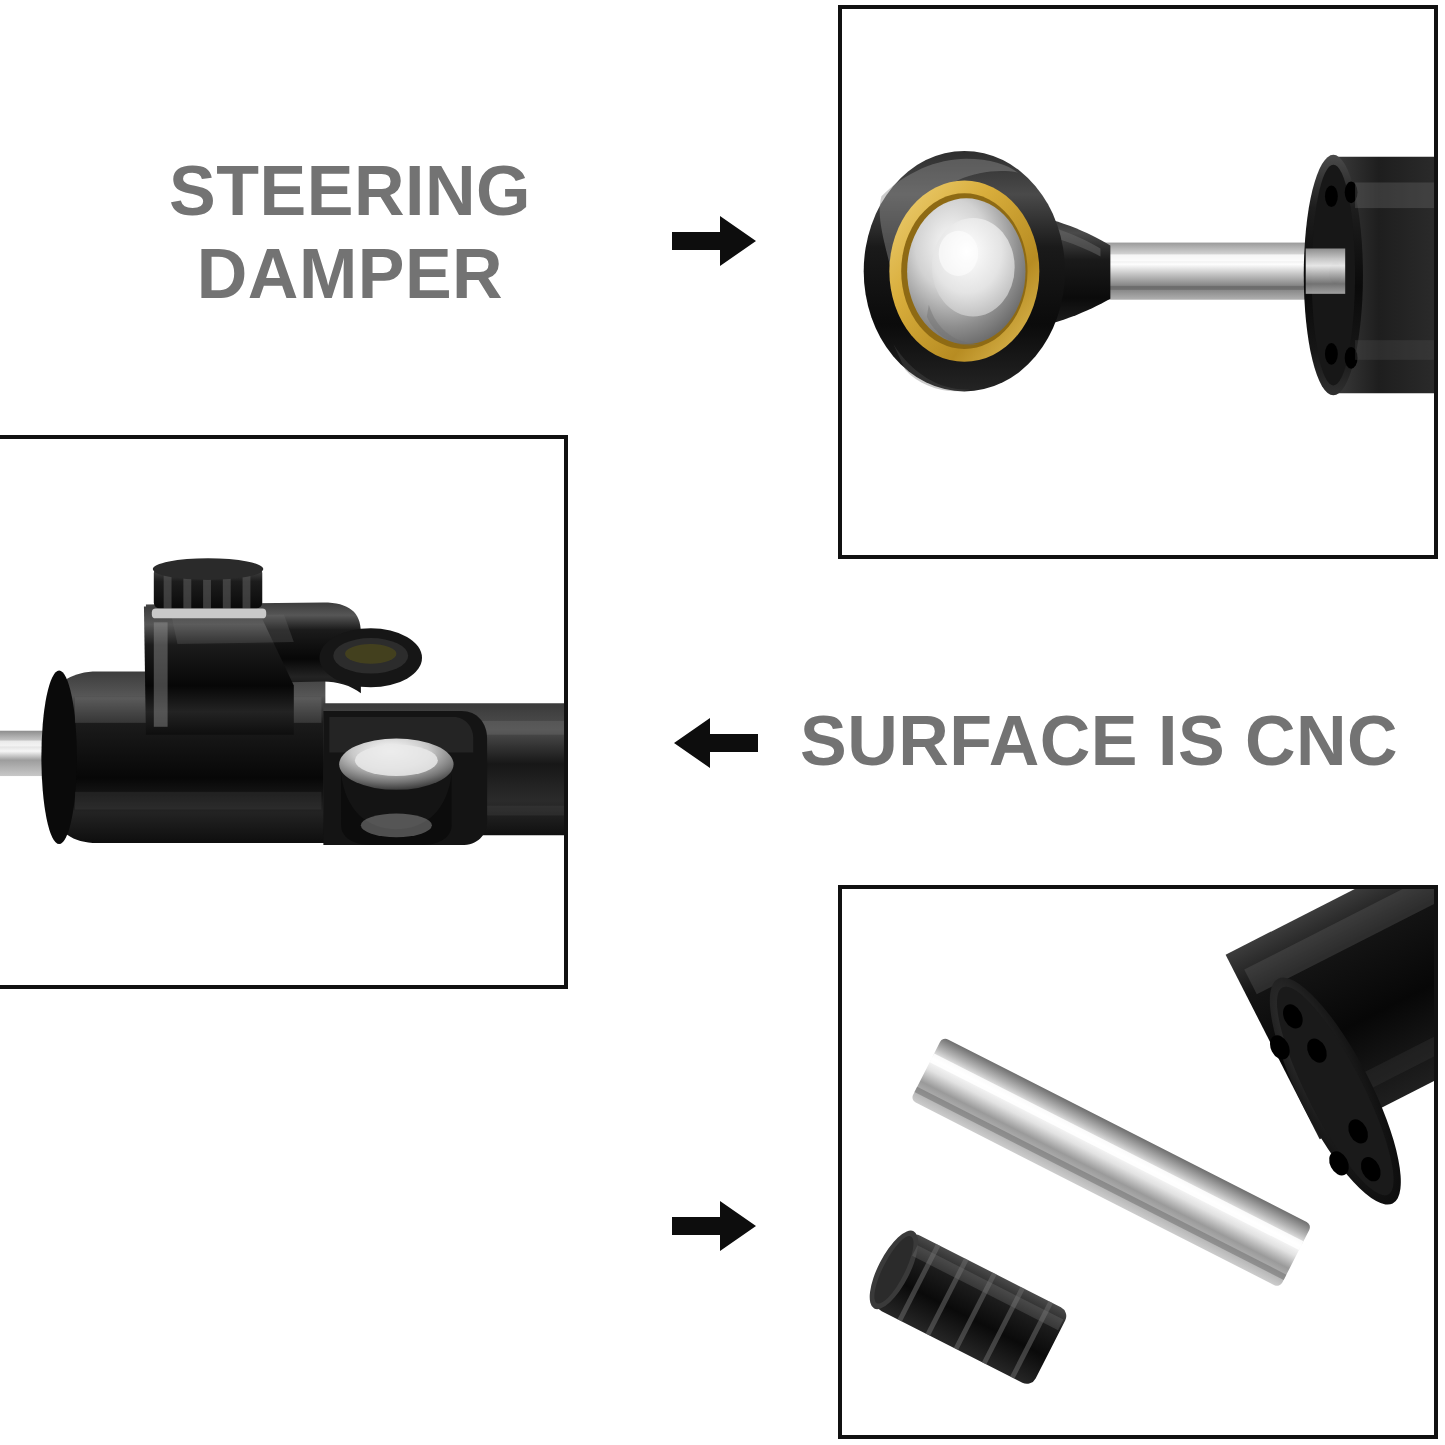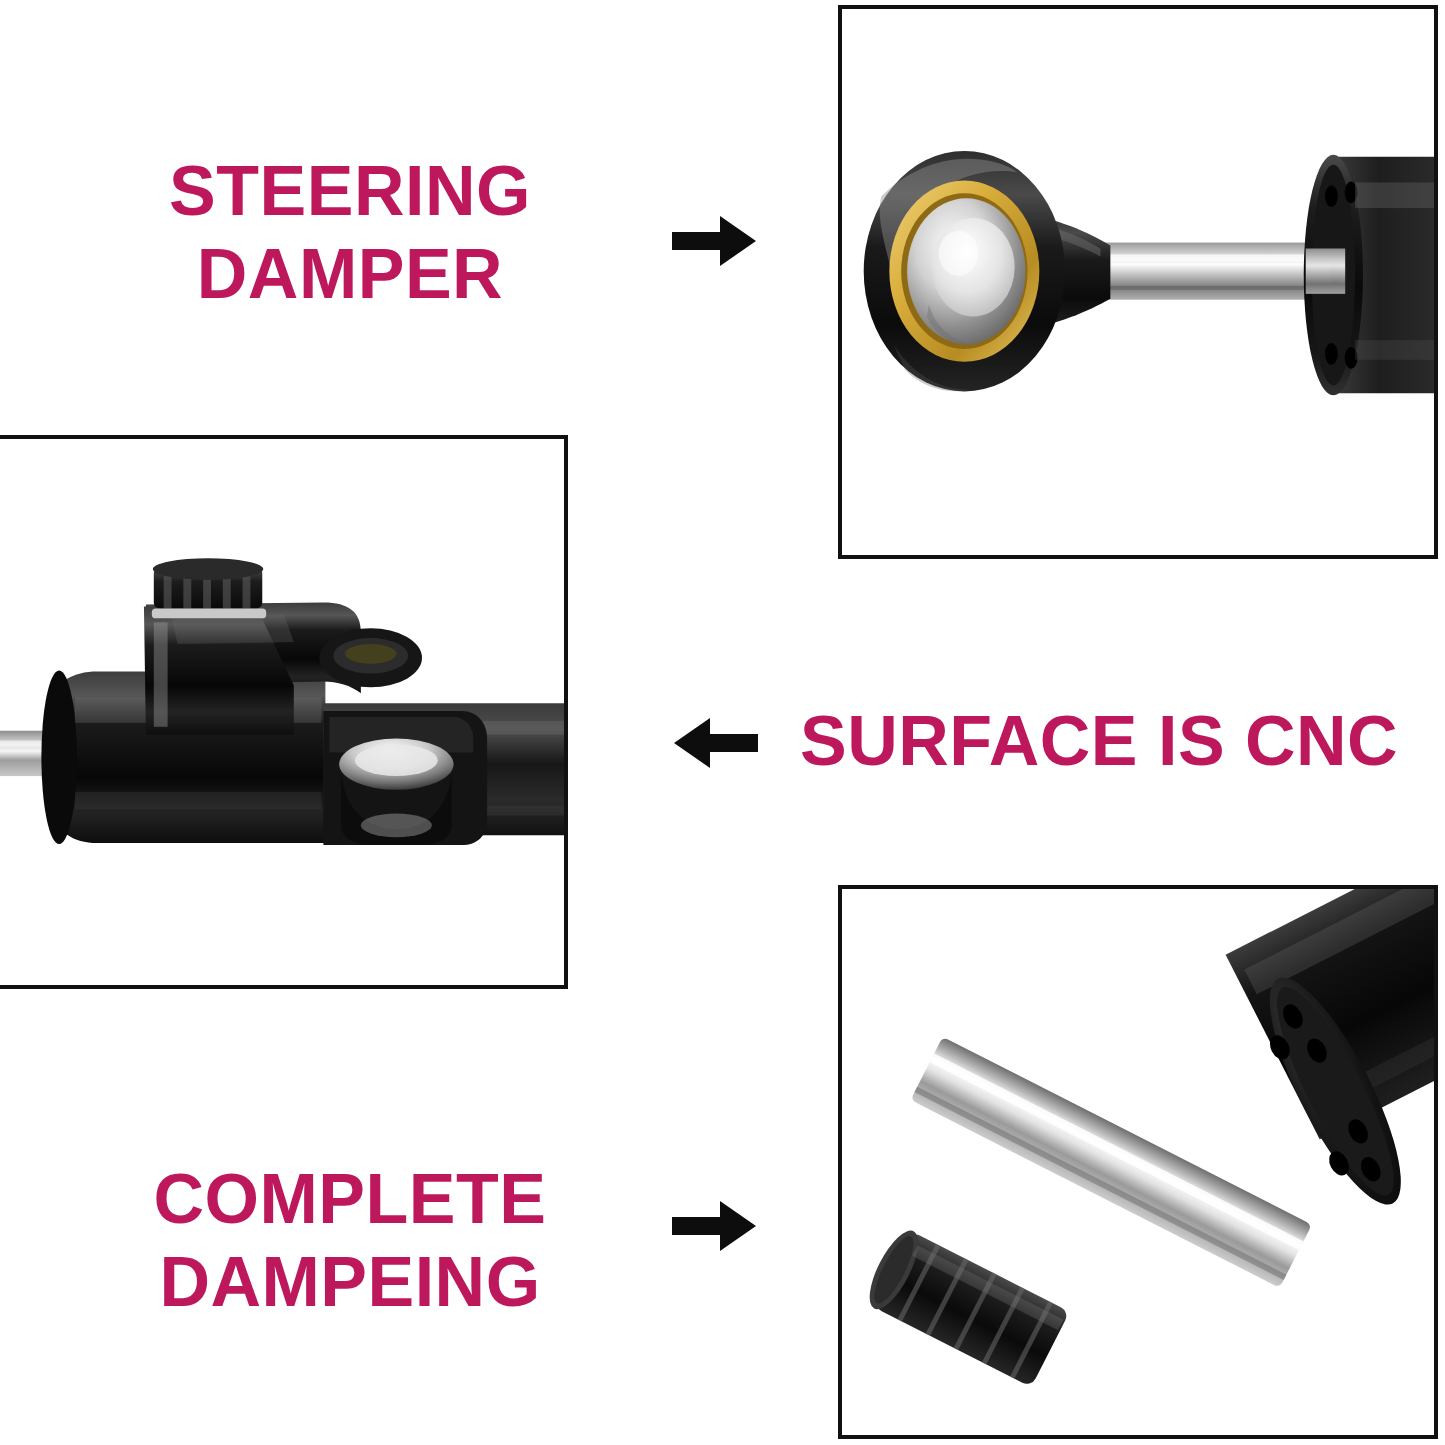--- a/index.html
+++ b/index.html
@@ -22,21 +22,21 @@
     height: 1445px;
     background: #ffffff;
   }
 
   
   .feature-label {
     position: absolute;
     text-align: center;
     font-family: "Liberation Sans", sans-serif;
     font-weight: bold;
-    color: #be185d;
+    color: #737373;
     letter-spacing: 0.5px;
     line-height: 1.18;
     white-space: pre-line;
   }
   #label-steering {
     left: 60px;
     top: 150px;
     width: 580px;
     font-size: 70px;
   }
@@ -273,22 +273,20 @@
   </div>
 
   <div class="arrow" id="arrow-middle">
     <svg viewBox="0 0 88 62" width="88" height="62" aria-hidden="true">
       <path d="M86 22 H38 V6 L2 31 L38 56 V40 H86 Z" fill="#0d0d0d"></path>
     </svg>
   </div>
 
   <div class="feature-label" id="label-cnc">SURFACE IS CNC</div>
 
-  <div class="feature-label" id="label-complete">COMPLETE
-DAMPEING</div>
 
   <div class="arrow" id="arrow-bottom">
     <svg viewBox="0 0 88 62" width="88" height="62" aria-hidden="true">
       <path d="M2 22 H50 V6 L86 31 L50 56 V40 H2 Z" fill="#0d0d0d"></path>
     </svg>
   </div>
 
   <div class="panel" id="panel-shaft">
     <svg class="art" viewBox="0 0 600 554" preserveAspectRatio="none">
       <defs>

